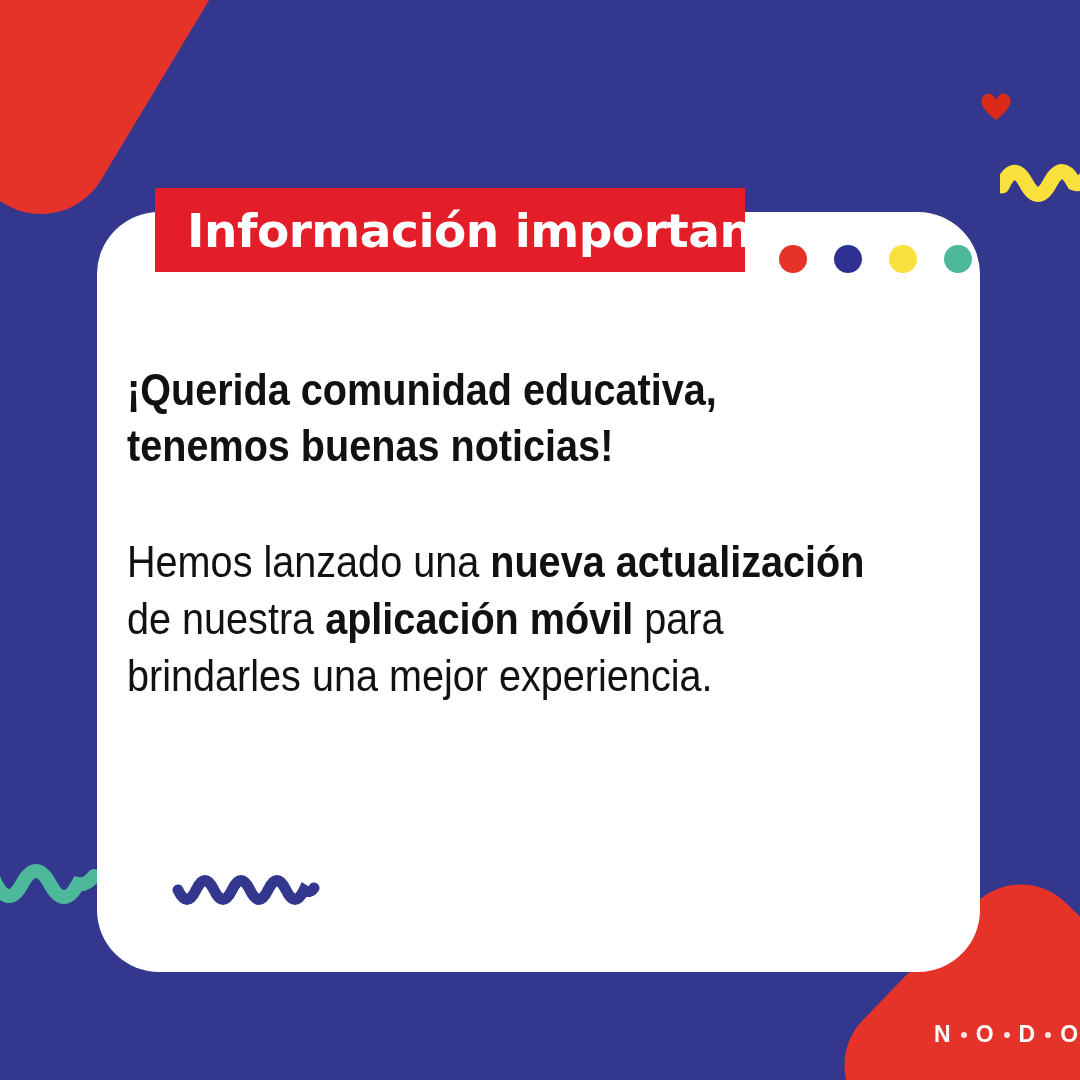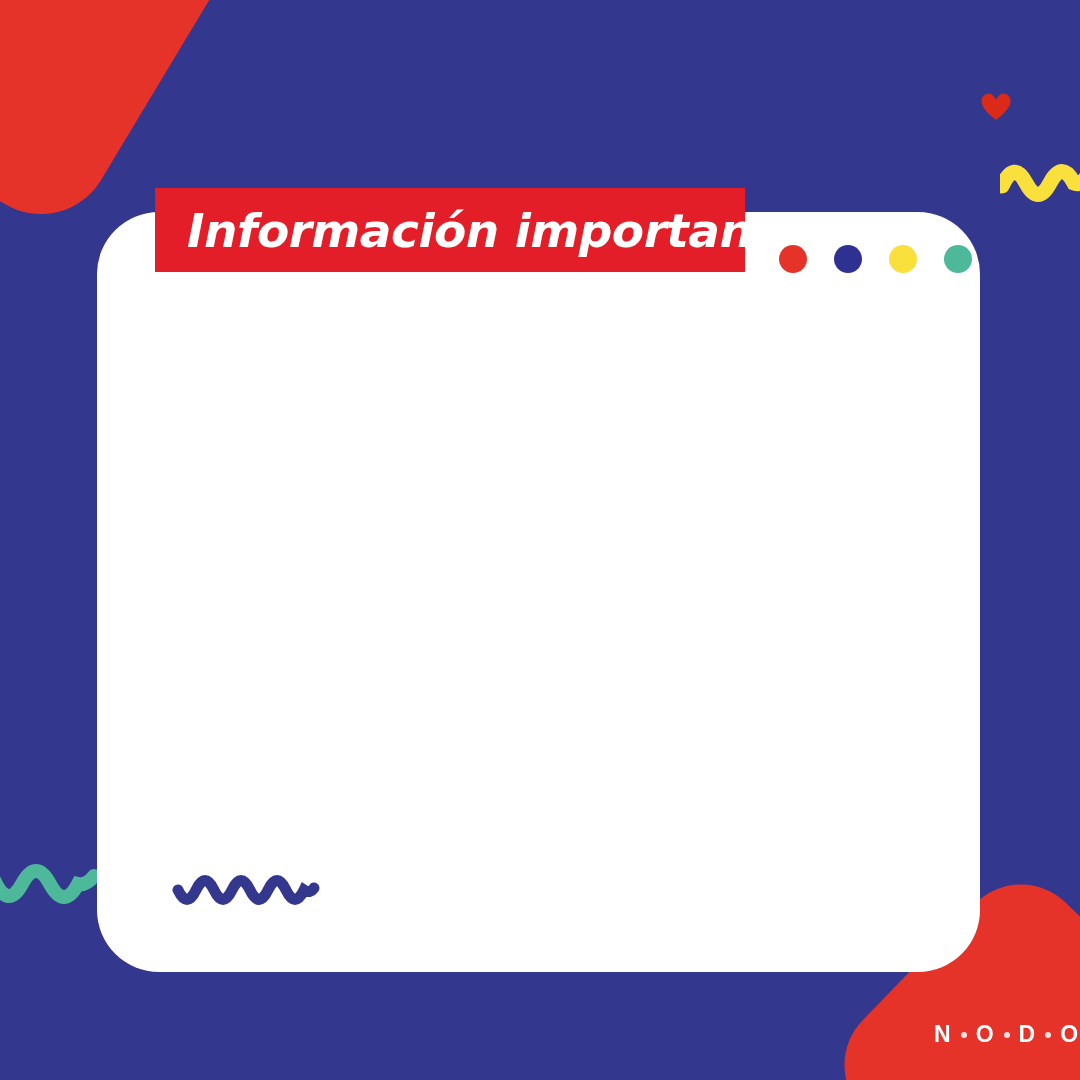--- a/index.html
+++ b/index.html
@@ -86,21 +86,20 @@
     background: #E41E29;
     display: flex;
     align-items: center;
     padding-left: 32px;
     box-sizing: border-box;
   }
   .banner-title {
     color: #FFFFFF;
     font-size: 47px;
     font-weight: bold;
-    font-style: italic;
     letter-spacing: -0.5px;
     white-space: nowrap;
     font-family: "DejaVu Sans", sans-serif;
   }
 
   
   .dots {
     position: absolute;
     left: 779px;
     top: 245px;
@@ -209,20 +208,25 @@
     <span class="banner-title">Información importante</span>
   </div>
 
   <div class="dots">
     <span class="dot" style="background:#E5332A"></span>
     <span class="dot" style="background:#2E3192"></span>
     <span class="dot" style="background:#F9E03C"></span>
     <span class="dot" style="background:#4DB89A"></span>
   </div>
 
+  <div class="card-body">
+    <h1 class="headline">¡Querida comunidad educativa,
+tenemos buenas noticias!</h1>
+    <p class="paragraph"><span>Hemos lanzado una </span><b>nueva actualización</b><span> de nuestra </span><b>aplicación móvil</b><span> para brindarles una mejor experiencia.</span></p>
+  </div>
 
   <svg class="squiggle-blue" viewBox="0 0 148 52">
     <path d="M6 22 Q 15 41, 24 22 T 42 22 T 60 22 T 78 22 T 96 22 T 114 22 T 132 22 Q 138 26, 142 20" stroke="#33378D" stroke-width="11" stroke-linecap="round" fill="none"></path>
   </svg>
 
   <div class="logo">
     <div class="logo-text">
       <span>N</span>
       <span class="logo-sep"></span>
       <span>O</span>

